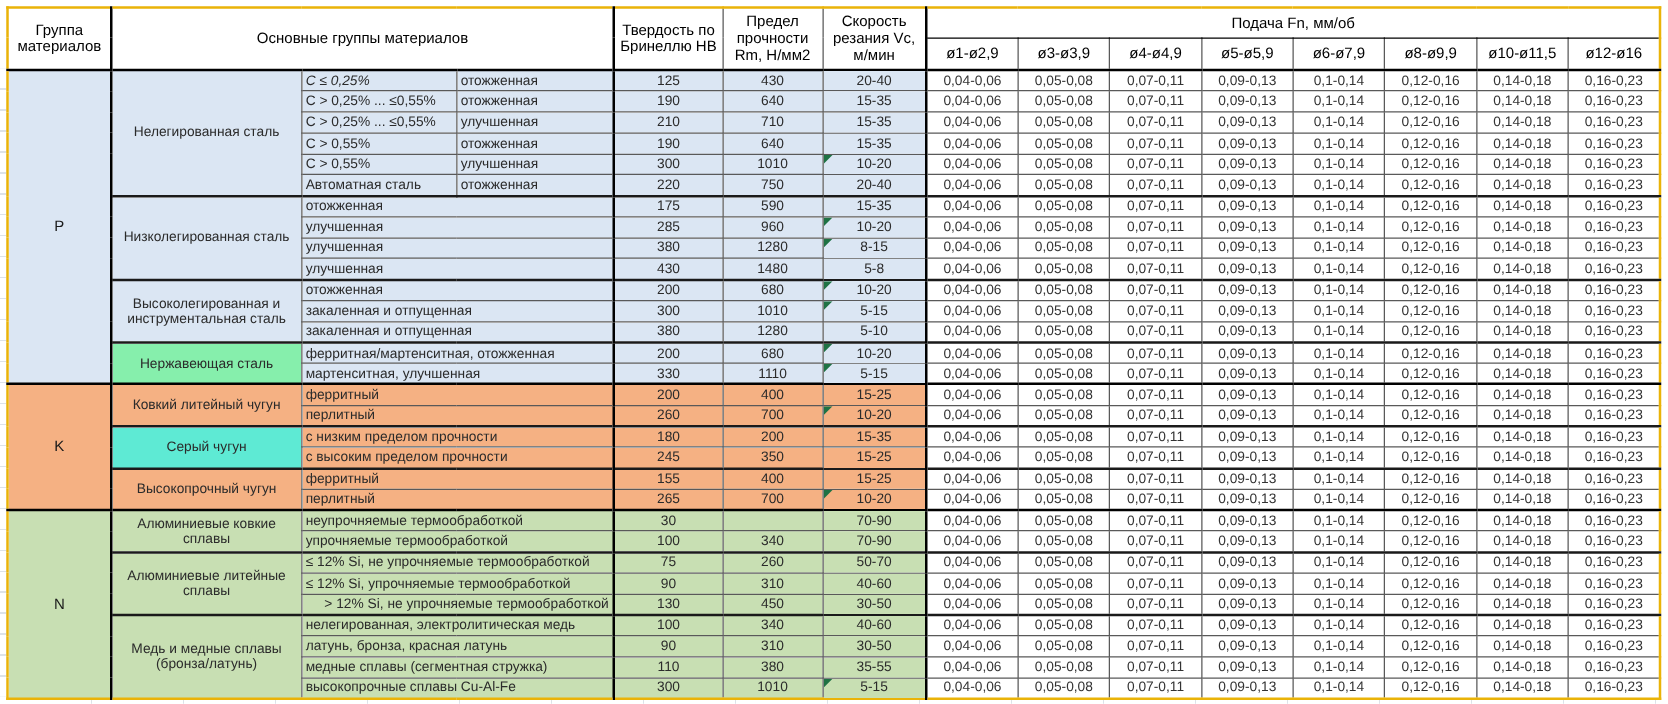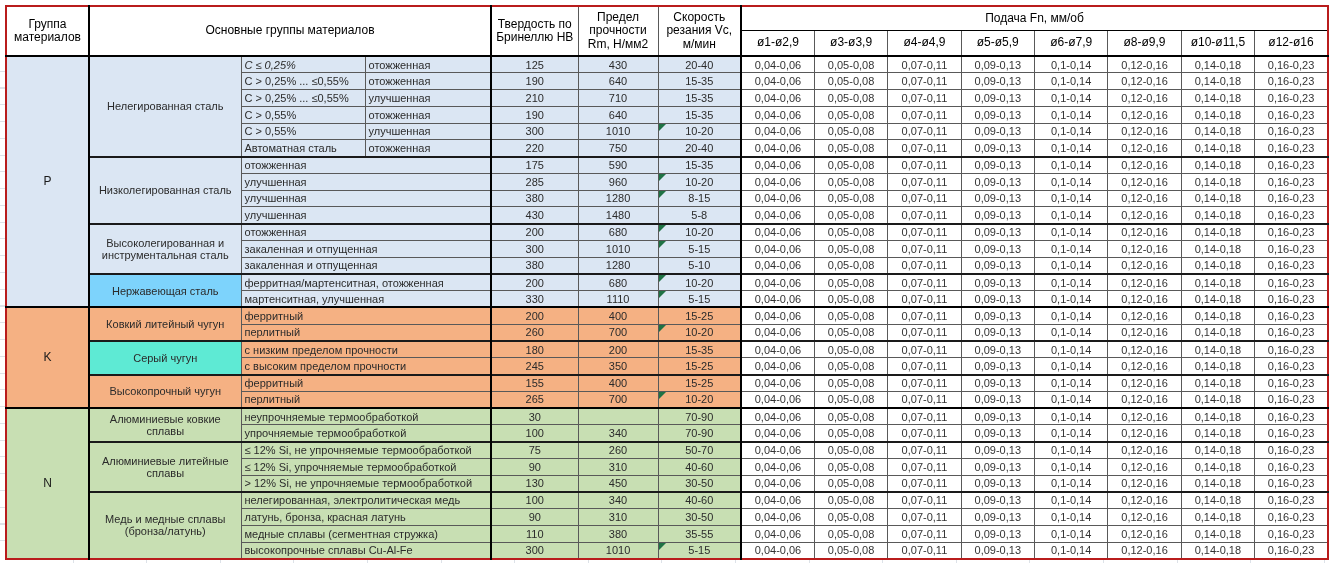--- a/index.html
+++ b/index.html
@@ -12,21 +12,21 @@
     position:absolute; left:0; top:55px; width:5px; height:503px;
     background:repeating-linear-gradient(to bottom, #ffffff 0 15.7px, #dde2e8 15.7px 16.77px);
   }
   .grid-strip-bottom {
     position:absolute; left:0; top:557px; width:1334px; height:6px;
     background:repeating-linear-gradient(to right, #ffffff 0 72.6px, #dde2e8 72.6px 73.6px);
   }
   table.ct {
     position:absolute; left:5px; top:5px; width:1324px;
     border-collapse:collapse; table-layout:fixed;
-    border:2px solid #b91c1c;
+    border:2px solid #eab308;
   }
   .ct th, .ct td {
     border:1px solid #595959;
     padding:0 3px;
     font-size:11px;
     color:#2b2b2b;
     text-align:center;
     overflow:hidden;
     height:16.77px;
     line-height:1.1;
@@ -286,21 +286,21 @@
         <td class="feed">0,04-0,06</td>
         <td class="feed">0,05-0,08</td>
         <td class="feed">0,07-0,11</td>
         <td class="feed">0,09-0,13</td>
         <td class="feed">0,1-0,14</td>
         <td class="feed">0,12-0,16</td>
         <td class="feed">0,14-0,18</td>
         <td class="feed">0,16-0,23</td>
       </tr>
       <tr class="family-start">
-        <td rowspan="2" class="fam" style="background-color: #7dd3fc; margin-top: 43px;">Нержавеющая сталь</td>
+        <td rowspan="2" class="fam" style="background-color: #86efac; margin-top: 43px;">Нержавеющая сталь</td>
         <td colspan="2" class="left thick-r" style="background-color: rgb(219, 230, 243);">ферритная/мартенситная, отожженная</td>
         <td style="background-color: rgb(219, 230, 243);">200</td>
         <td style="background-color: rgb(219, 230, 243);">680</td>
         <td class="vc thick-r" style="background-color: rgb(219, 230, 243);"><span>10-20</span><span class="tri"></span></td>
         <td class="feed">0,04-0,06</td>
         <td class="feed">0,05-0,08</td>
         <td class="feed">0,07-0,11</td>
         <td class="feed">0,09-0,13</td>
         <td class="feed">0,1-0,14</td>
         <td class="feed">0,12-0,16</td>
@@ -462,21 +462,21 @@
         <td class="feed">0,04-0,06</td>
         <td class="feed">0,05-0,08</td>
         <td class="feed">0,07-0,11</td>
         <td class="feed">0,09-0,13</td>
         <td class="feed">0,1-0,14</td>
         <td class="feed">0,12-0,16</td>
         <td class="feed">0,14-0,18</td>
         <td class="feed">0,16-0,23</td>
       </tr>
       <tr>
-        <td colspan="2" class="left thick-r" style="background-color: rgb(200, 223, 179);">&gt; 12% Si, не упрочняемые термообработкой</td>
+        <td colspan="2" class="left thick-r" style="background-color: rgb(200, 223, 179); text-align: right;">&gt; 12% Si, не упрочняемые термообработкой</td>
         <td style="background-color: rgb(200, 223, 179); margin-top: 36px;">130</td>
         <td style="background-color: rgb(200, 223, 179);">450</td>
         <td class="vc thick-r" style="background-color: rgb(200, 223, 179);"><span>30-50</span></td>
         <td class="feed">0,04-0,06</td>
         <td class="feed">0,05-0,08</td>
         <td class="feed">0,07-0,11</td>
         <td class="feed">0,09-0,13</td>
         <td class="feed">0,1-0,14</td>
         <td class="feed">0,12-0,16</td>
         <td class="feed">0,14-0,18</td>

